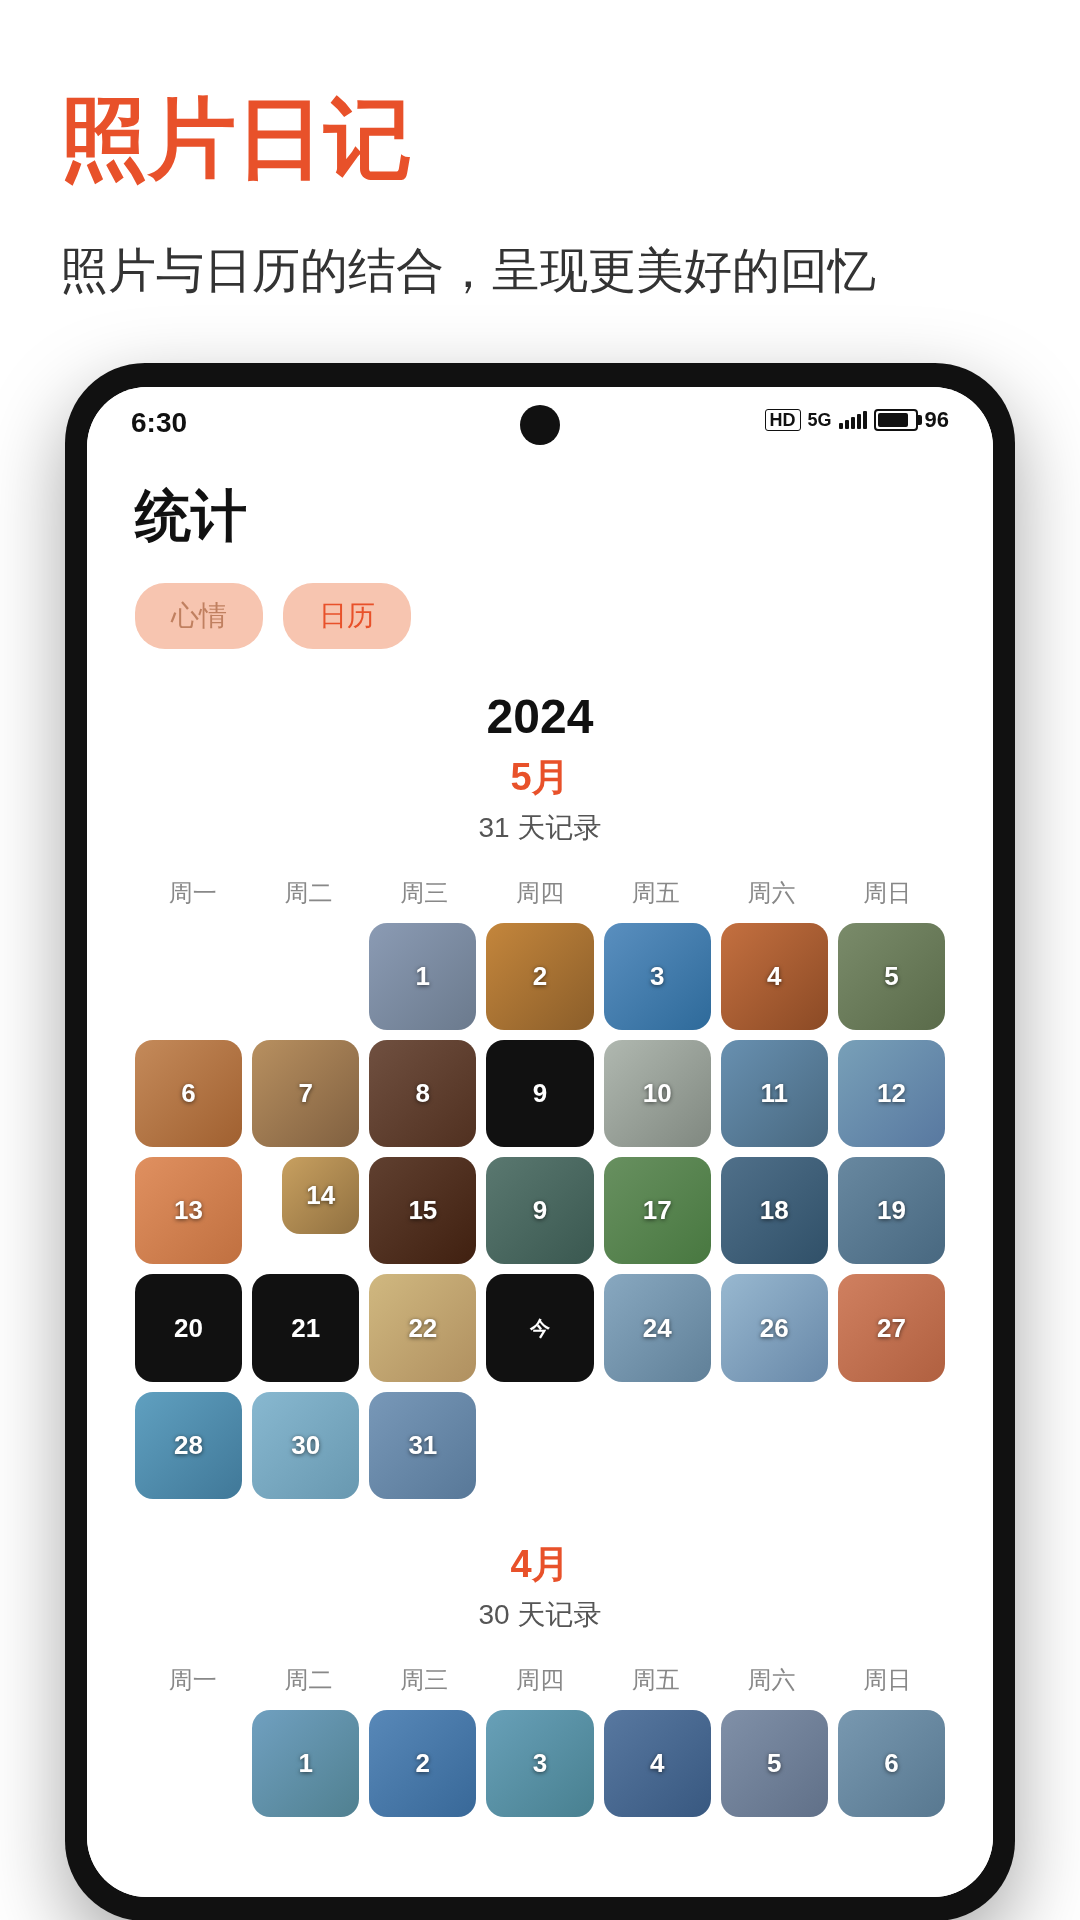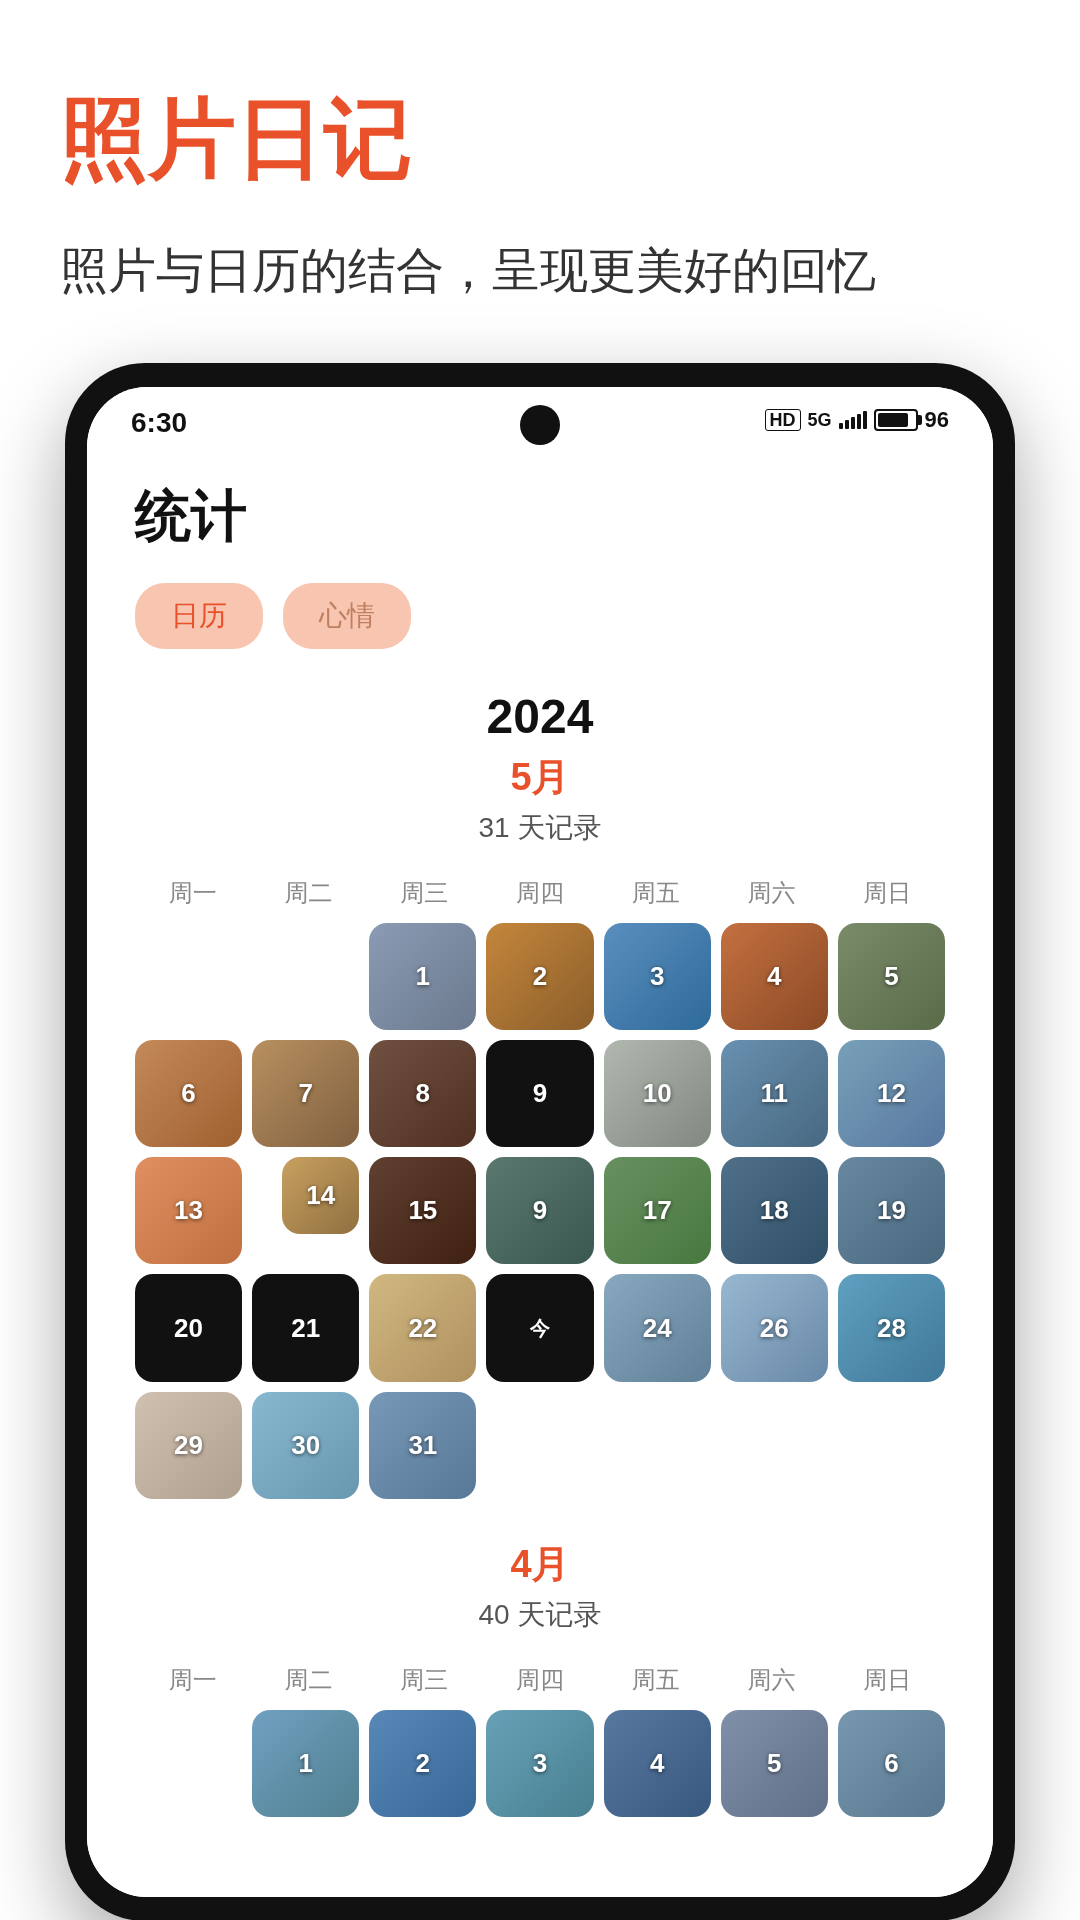--- a/index.html
+++ b/index.html
@@ -346,22 +346,22 @@
           </div>
           <span style="font-size:22px;font-weight:600;">96</span>
         </div>
       </div>
 
       <div class="app-content">
 
         <div class="screen-title">统计</div>
 
         <div class="tab-group">
+          <button class="tab-btn inactive">心情</button>
           <button class="tab-btn active">日历</button>
-          <button class="tab-btn inactive">心情</button>
         </div>
 
         <div class="year-label">2024</div>
         <div class="month-label">5月</div>
         <div class="records-label">31 天记录</div>
 
         <div class="weekday-row">
           <div class="weekday-cell">周一</div>
           <div class="weekday-cell">周二</div>
           <div class="weekday-cell">周三</div>
@@ -442,41 +442,41 @@
             </div>
             <div class="cal-cell c23 today-cell">
               <span class="today-text">今</span>
             </div>
             <div class="cal-cell c24">
               <span class="cal-num">24</span>
             </div>
             <div class="cal-cell c26">
               <span class="cal-num">26</span>
             </div>
+            <div class="cal-cell c27">
+              <span class="cal-num">27</span>
+            </div>
             <div class="cal-cell c28">
               <span class="cal-num">28</span>
-            </div>
-            <div class="cal-cell c29">
-              <span class="cal-num">29</span>
             </div>
             <div class="cal-cell c30">
               <span class="cal-num">30</span>
             </div>
             <div class="cal-cell c31">
               <span class="cal-num">31</span>
             </div>
             <div class="cal-cell empty"></div>
             <div class="cal-cell empty"></div>
             <div class="cal-cell empty"></div>
             <div class="cal-cell empty"></div>
           </div>
 
         <div class="april-section">
           <div class="month-label">4月</div>
-          <div class="records-label">40 天记录</div>
+          <div class="records-label">30 天记录</div>
 
           <div class="weekday-row">
             <div class="weekday-cell">周一</div>
             <div class="weekday-cell">周二</div>
             <div class="weekday-cell">周三</div>
             <div class="weekday-cell">周四</div>
             <div class="weekday-cell">周五</div>
             <div class="weekday-cell">周六</div>
             <div class="weekday-cell">周日</div>
           </div>

